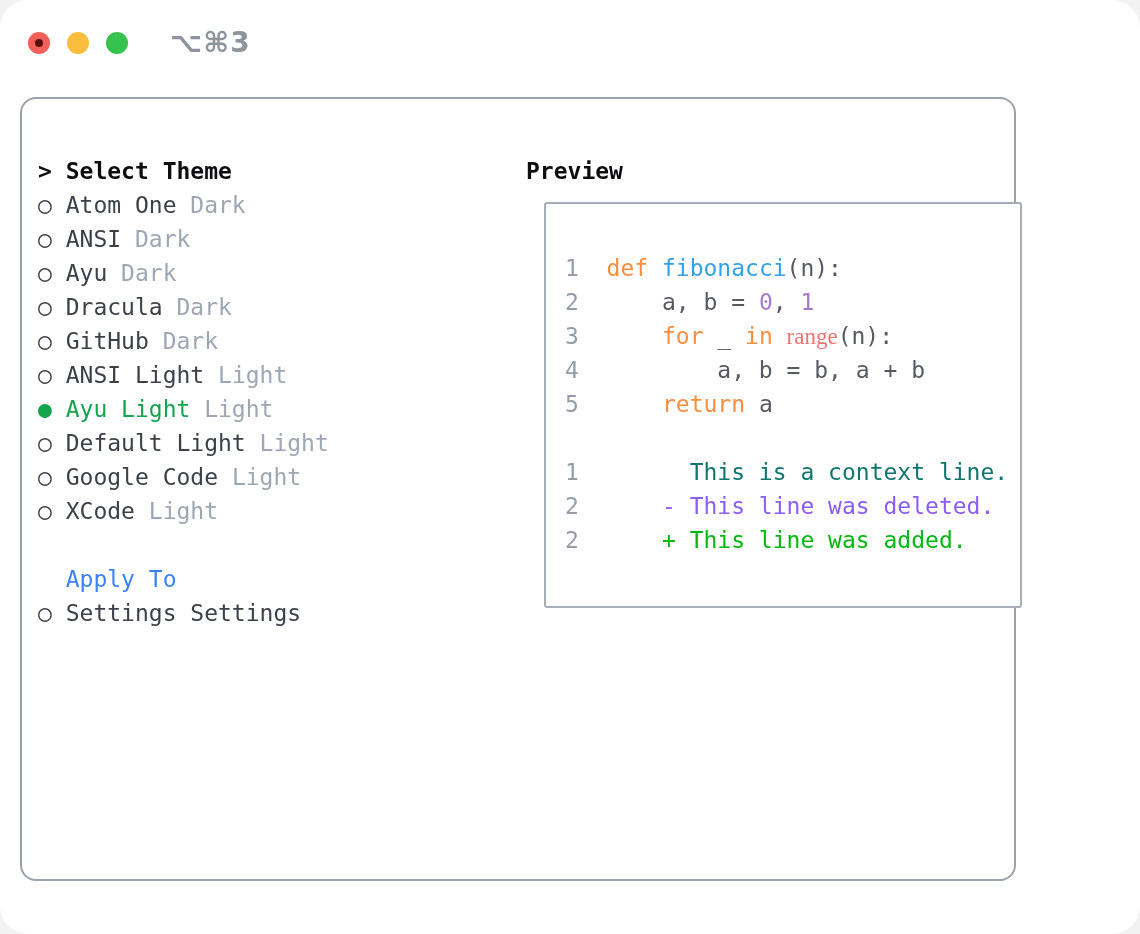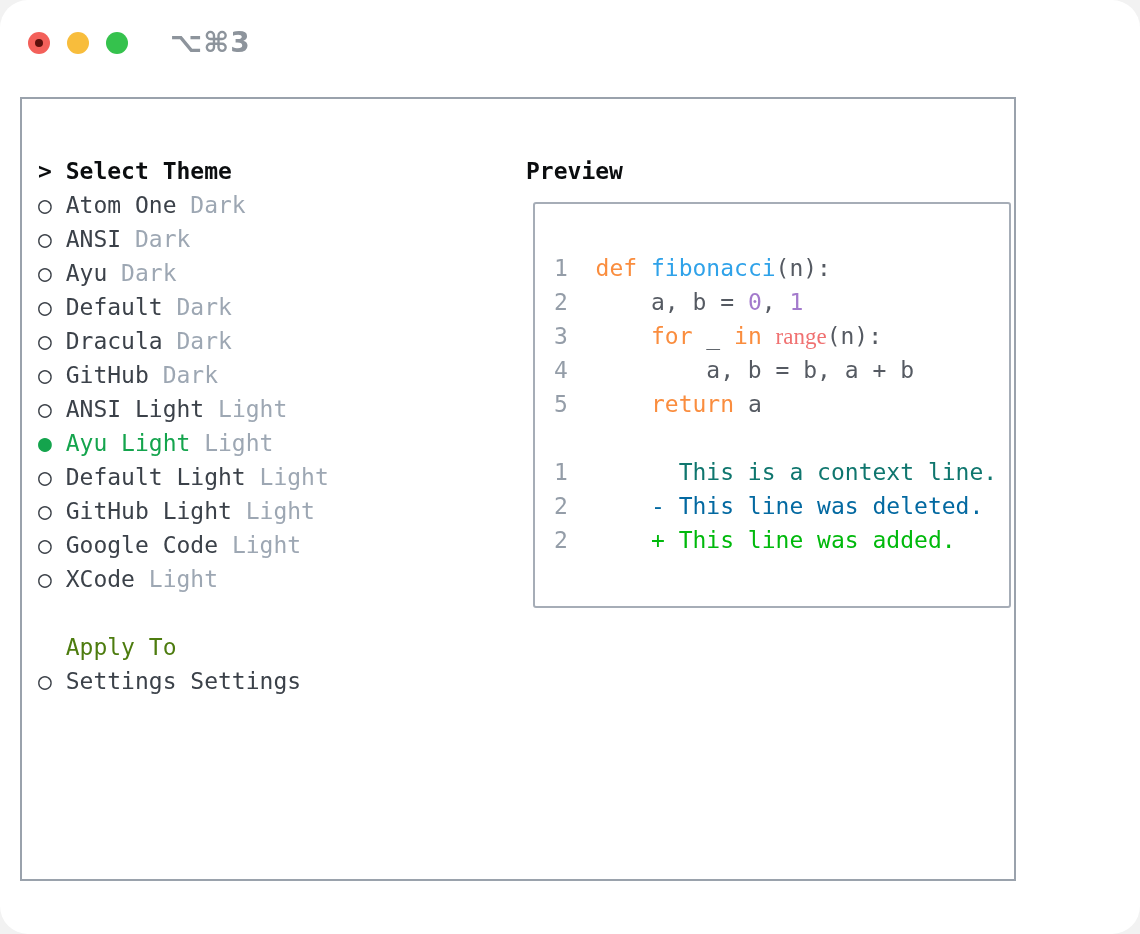--- a/index.html
+++ b/index.html
@@ -9,47 +9,47 @@
     font-family:"DejaVu Sans Mono","Liberation Mono",monospace;
   }
   
   .titlebar{position:absolute;top:26px;left:28px;display:flex;align-items:center;}
   .light{width:22px;height:22px;border-radius:50%;margin-right:17px;position:relative;}
   .light .dot{position:absolute;left:7px;top:7px;width:8px;height:8px;border-radius:50%;background:#5c100c;}
   .win-title{margin-left:25px;font-family:"DejaVu Sans","Liberation Sans",sans-serif;
     font-size:28px;font-weight:bold;color:#8d949c;letter-spacing:1px;}
   
   .main-box{position:absolute;left:20px;top:97px;width:996px;height:784px;
-    border:2px solid #9aa2ac;border-radius:0;box-sizing:border-box;background:#fff;padding-left:8px;}
+    border:2px solid #9aa2ac;border-radius:16px;box-sizing:border-box;background:#fff;padding-left:8px;}
   
   .left-col{position:absolute;left:16px;top:55px;width:450px;font-size:23px;line-height:34px;color:#3b4149;}
   .row{white-space:pre;height:34px;}
   .row.spacer{height:34px;}
   .bullet{color:#41464d;}
   .col-header{font-weight:bold;color:#0b0d0f;}
   .hdr-prefix{font-weight:bold;color:#0b0d0f;}
   .variant{color:#9da7b3;}
   .item-name{color:#3b4149;}
   .selected .item-name,.selected .bullet{color:#14a44d;}
-  .apply-header{color:#4d7c0f;}
+  .apply-header{color:#3b82f6;}
   .hint{margin-top:34px;width:420px;white-space:normal;color:#a9b1bc;line-height:34px;}
   
   .right-col{position:absolute;left:504px;top:55px;font-size:23px;line-height:34px;}
-  .preview-box{margin-top:14px;margin-left:7px;width:478px;height:406px;
+  .preview-box{margin-top:14px;margin-left:18px;width:478px;height:406px;
     border:2px solid #a6adb7;border-radius:3px;box-sizing:border-box;
     padding:47px 0 0 19px;white-space:pre;background:#fff;}
   .code-line{height:34px;}
   .c-num{color:#949da8;}
   .c-fg{color:#555a62;}
   .c-kw{color:#fa8d3e;}
   .c-fn{color:#2fa2e9;}
   .c-pur{color:#a37acc;}
   .c-red{color:#f07171;font-family:Liberation Serif, serif;}
   .c-ctx{color:#0f766e;}
-  .c-del{color:#0369a1;}
+  .c-del{color:#8b5cf6;}
   .c-add{color:#00b90c;}
 </style>
 </head>
 <body>
 
 <div class="window">
 
   <div class="titlebar">
     <span id="lights" style="display: flex;">
         <span class="light" style="background: rgb(243, 96, 90);">
@@ -63,27 +63,25 @@
 
   <div class="main-box">
 
     <div class="left-col">
       <div class="row col-header"><span class="hdr-prefix">&gt; </span><span>Select Theme</span></div>
 
       <div id="theme-items">
           <div class="row item"><span class="bullet">○ </span><span class="item-name">Atom One</span><span class="variant"> Dark</span></div>
           <div class="row item"><span class="bullet">○ </span><span class="item-name">ANSI</span><span class="variant"> Dark</span></div>
           <div class="row item"><span class="bullet">○ </span><span class="item-name">Ayu</span><span class="variant"> Dark</span></div>
-          <div class="row item"><span class="bullet">○ </span><span class="item-name">Default</span><span class="variant"> Dark</span></div>
           <div class="row item"><span class="bullet">○ </span><span class="item-name">Dracula</span><span class="variant"> Dark</span></div>
           <div class="row item"><span class="bullet">○ </span><span class="item-name">GitHub</span><span class="variant"> Dark</span></div>
           <div class="row item"><span class="bullet">○ </span><span class="item-name">ANSI Light</span><span class="variant"> Light</span></div>
           <div class="row item selected"><span class="bullet">● </span><span class="item-name">Ayu Light</span><span class="variant"> Light</span></div>
           <div class="row item"><span class="bullet">○ </span><span class="item-name">Default Light</span><span class="variant"> Light</span></div>
-          <div class="row item"><span class="bullet">○ </span><span class="item-name">GitHub Light</span><span class="variant"> Light</span></div>
           <div class="row item"><span class="bullet">○ </span><span class="item-name">Google Code</span><span class="variant"> Light</span></div>
           <div class="row item"><span class="bullet">○ </span><span class="item-name">XCode</span><span class="variant"> Light</span></div>
         </div>
 
       <div class="row spacer"></div>
 
       <div class="row apply-header"><span class="bullet">  </span><span>Apply To</span></div>
 
       <div id="apply-items">
           <div class="row item"><span class="bullet">○ </span><span class="item-name">Settings Settings</span></div>

